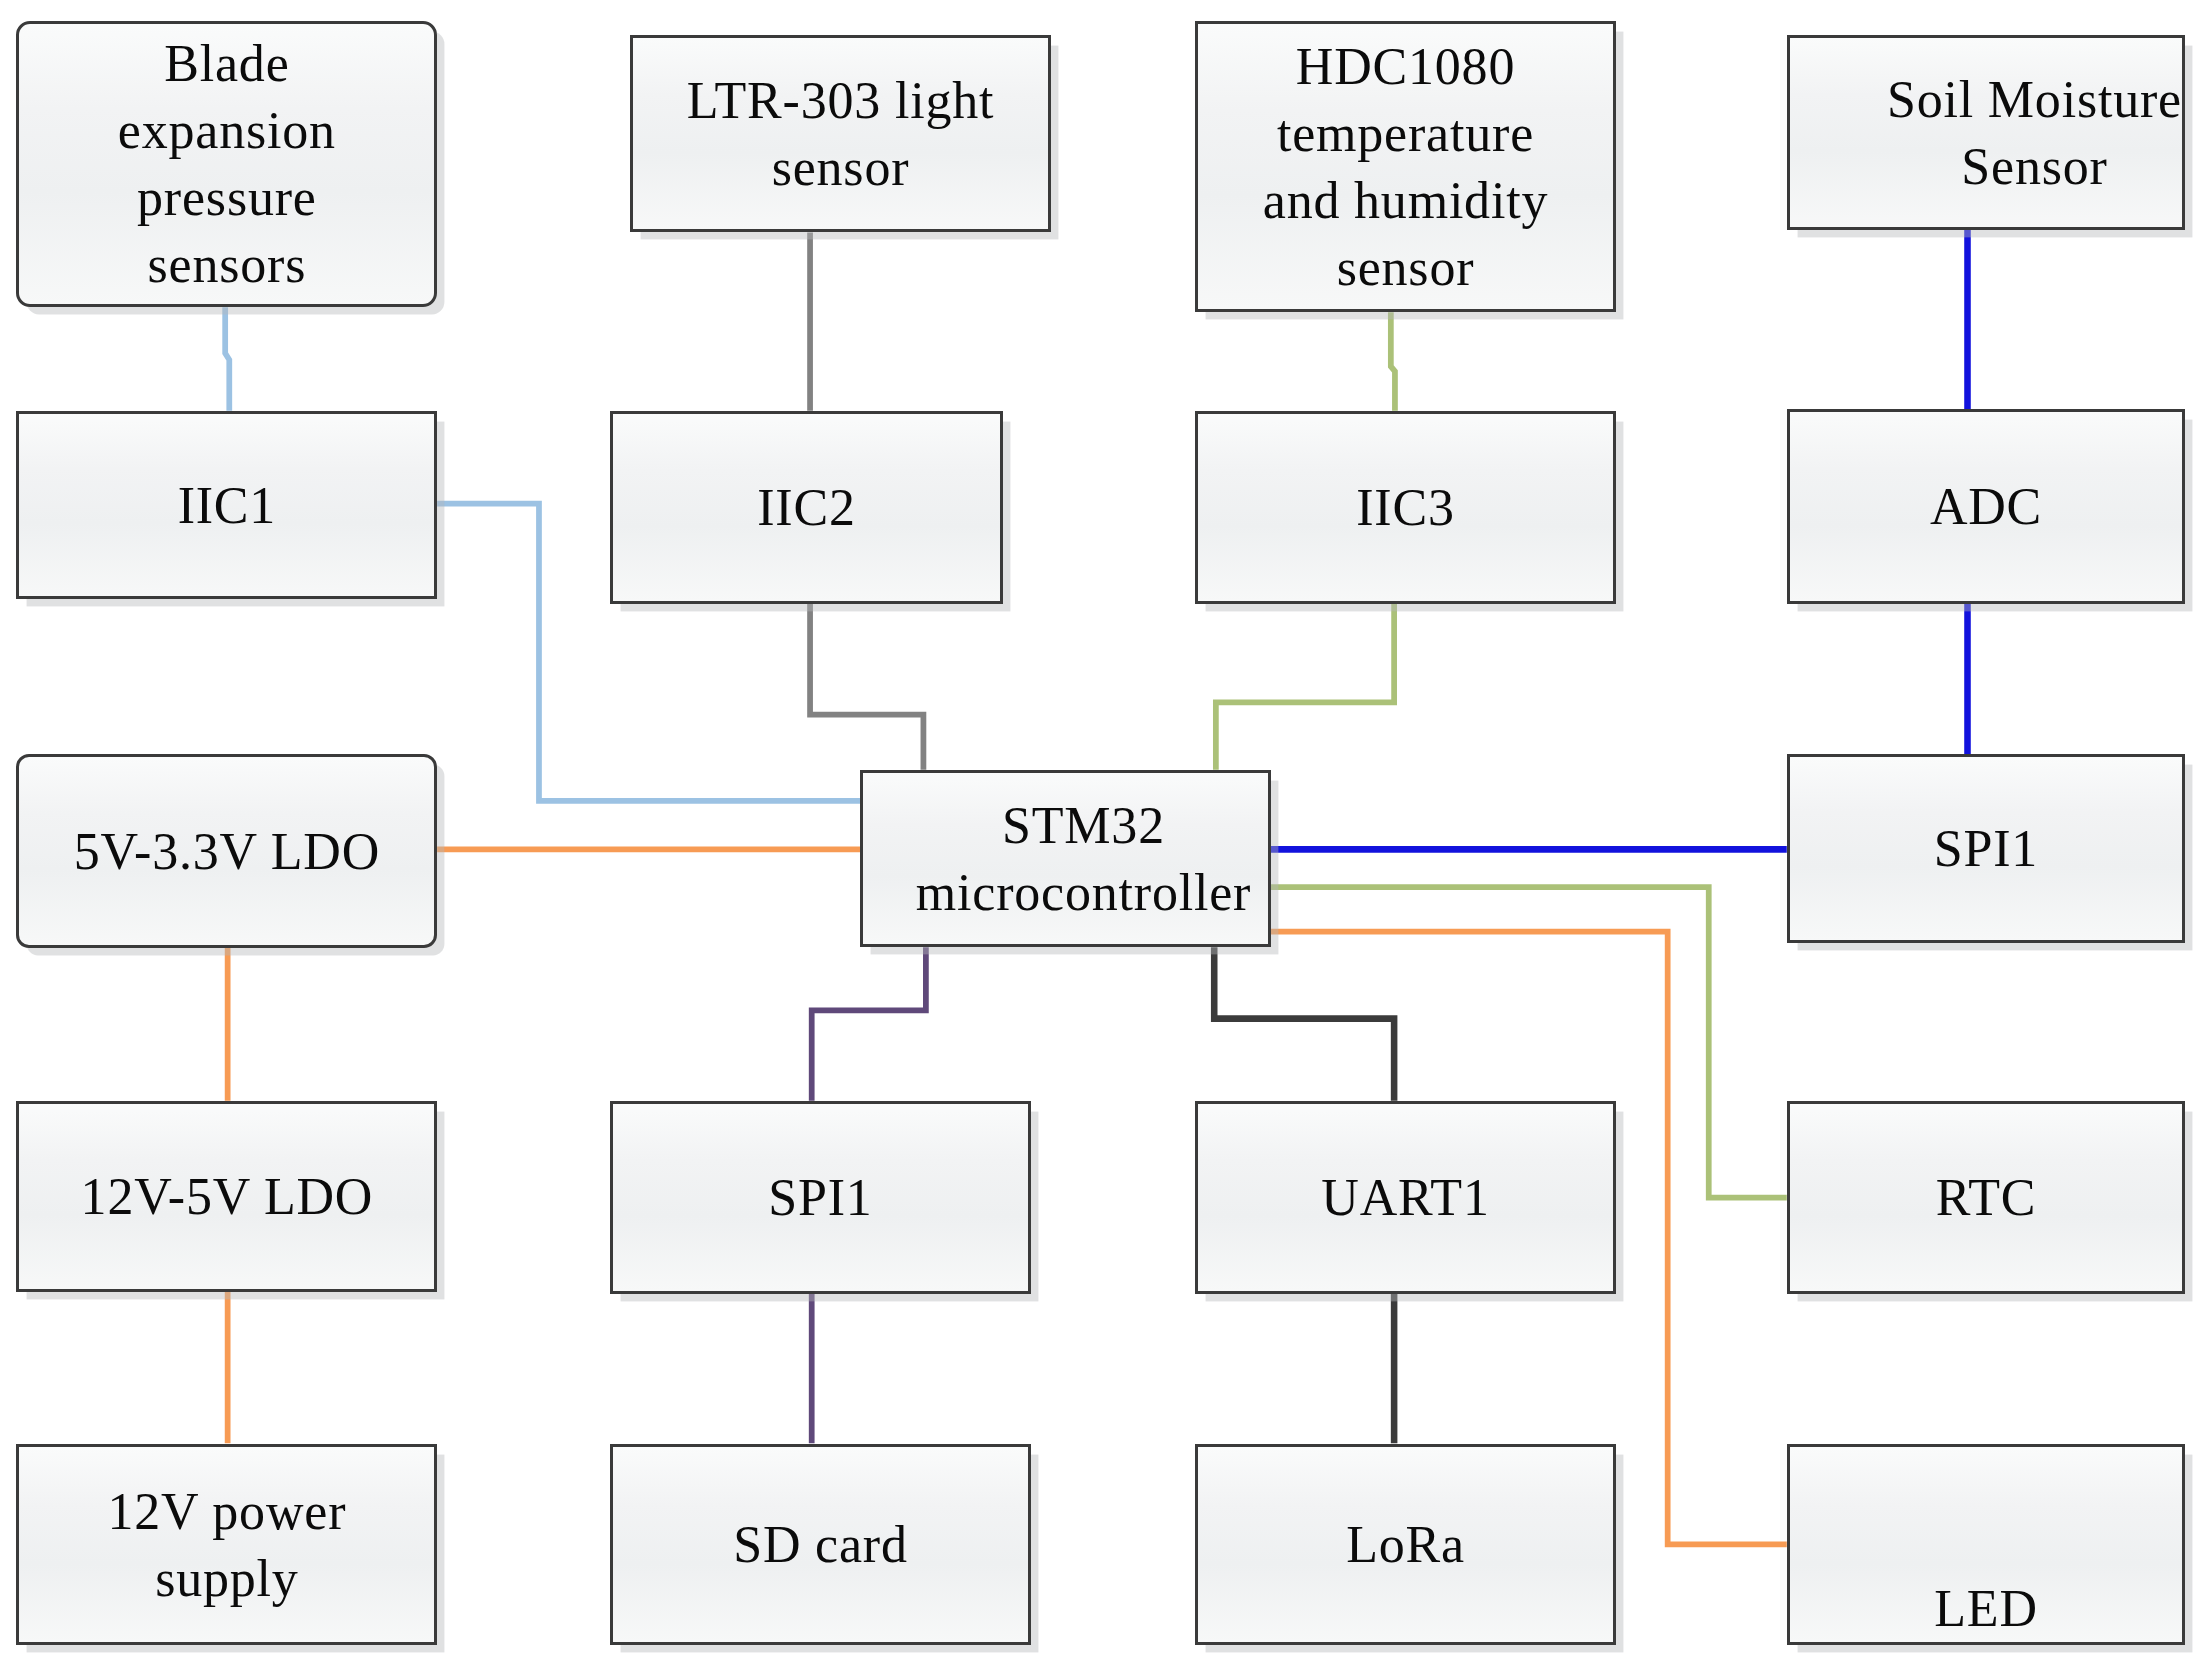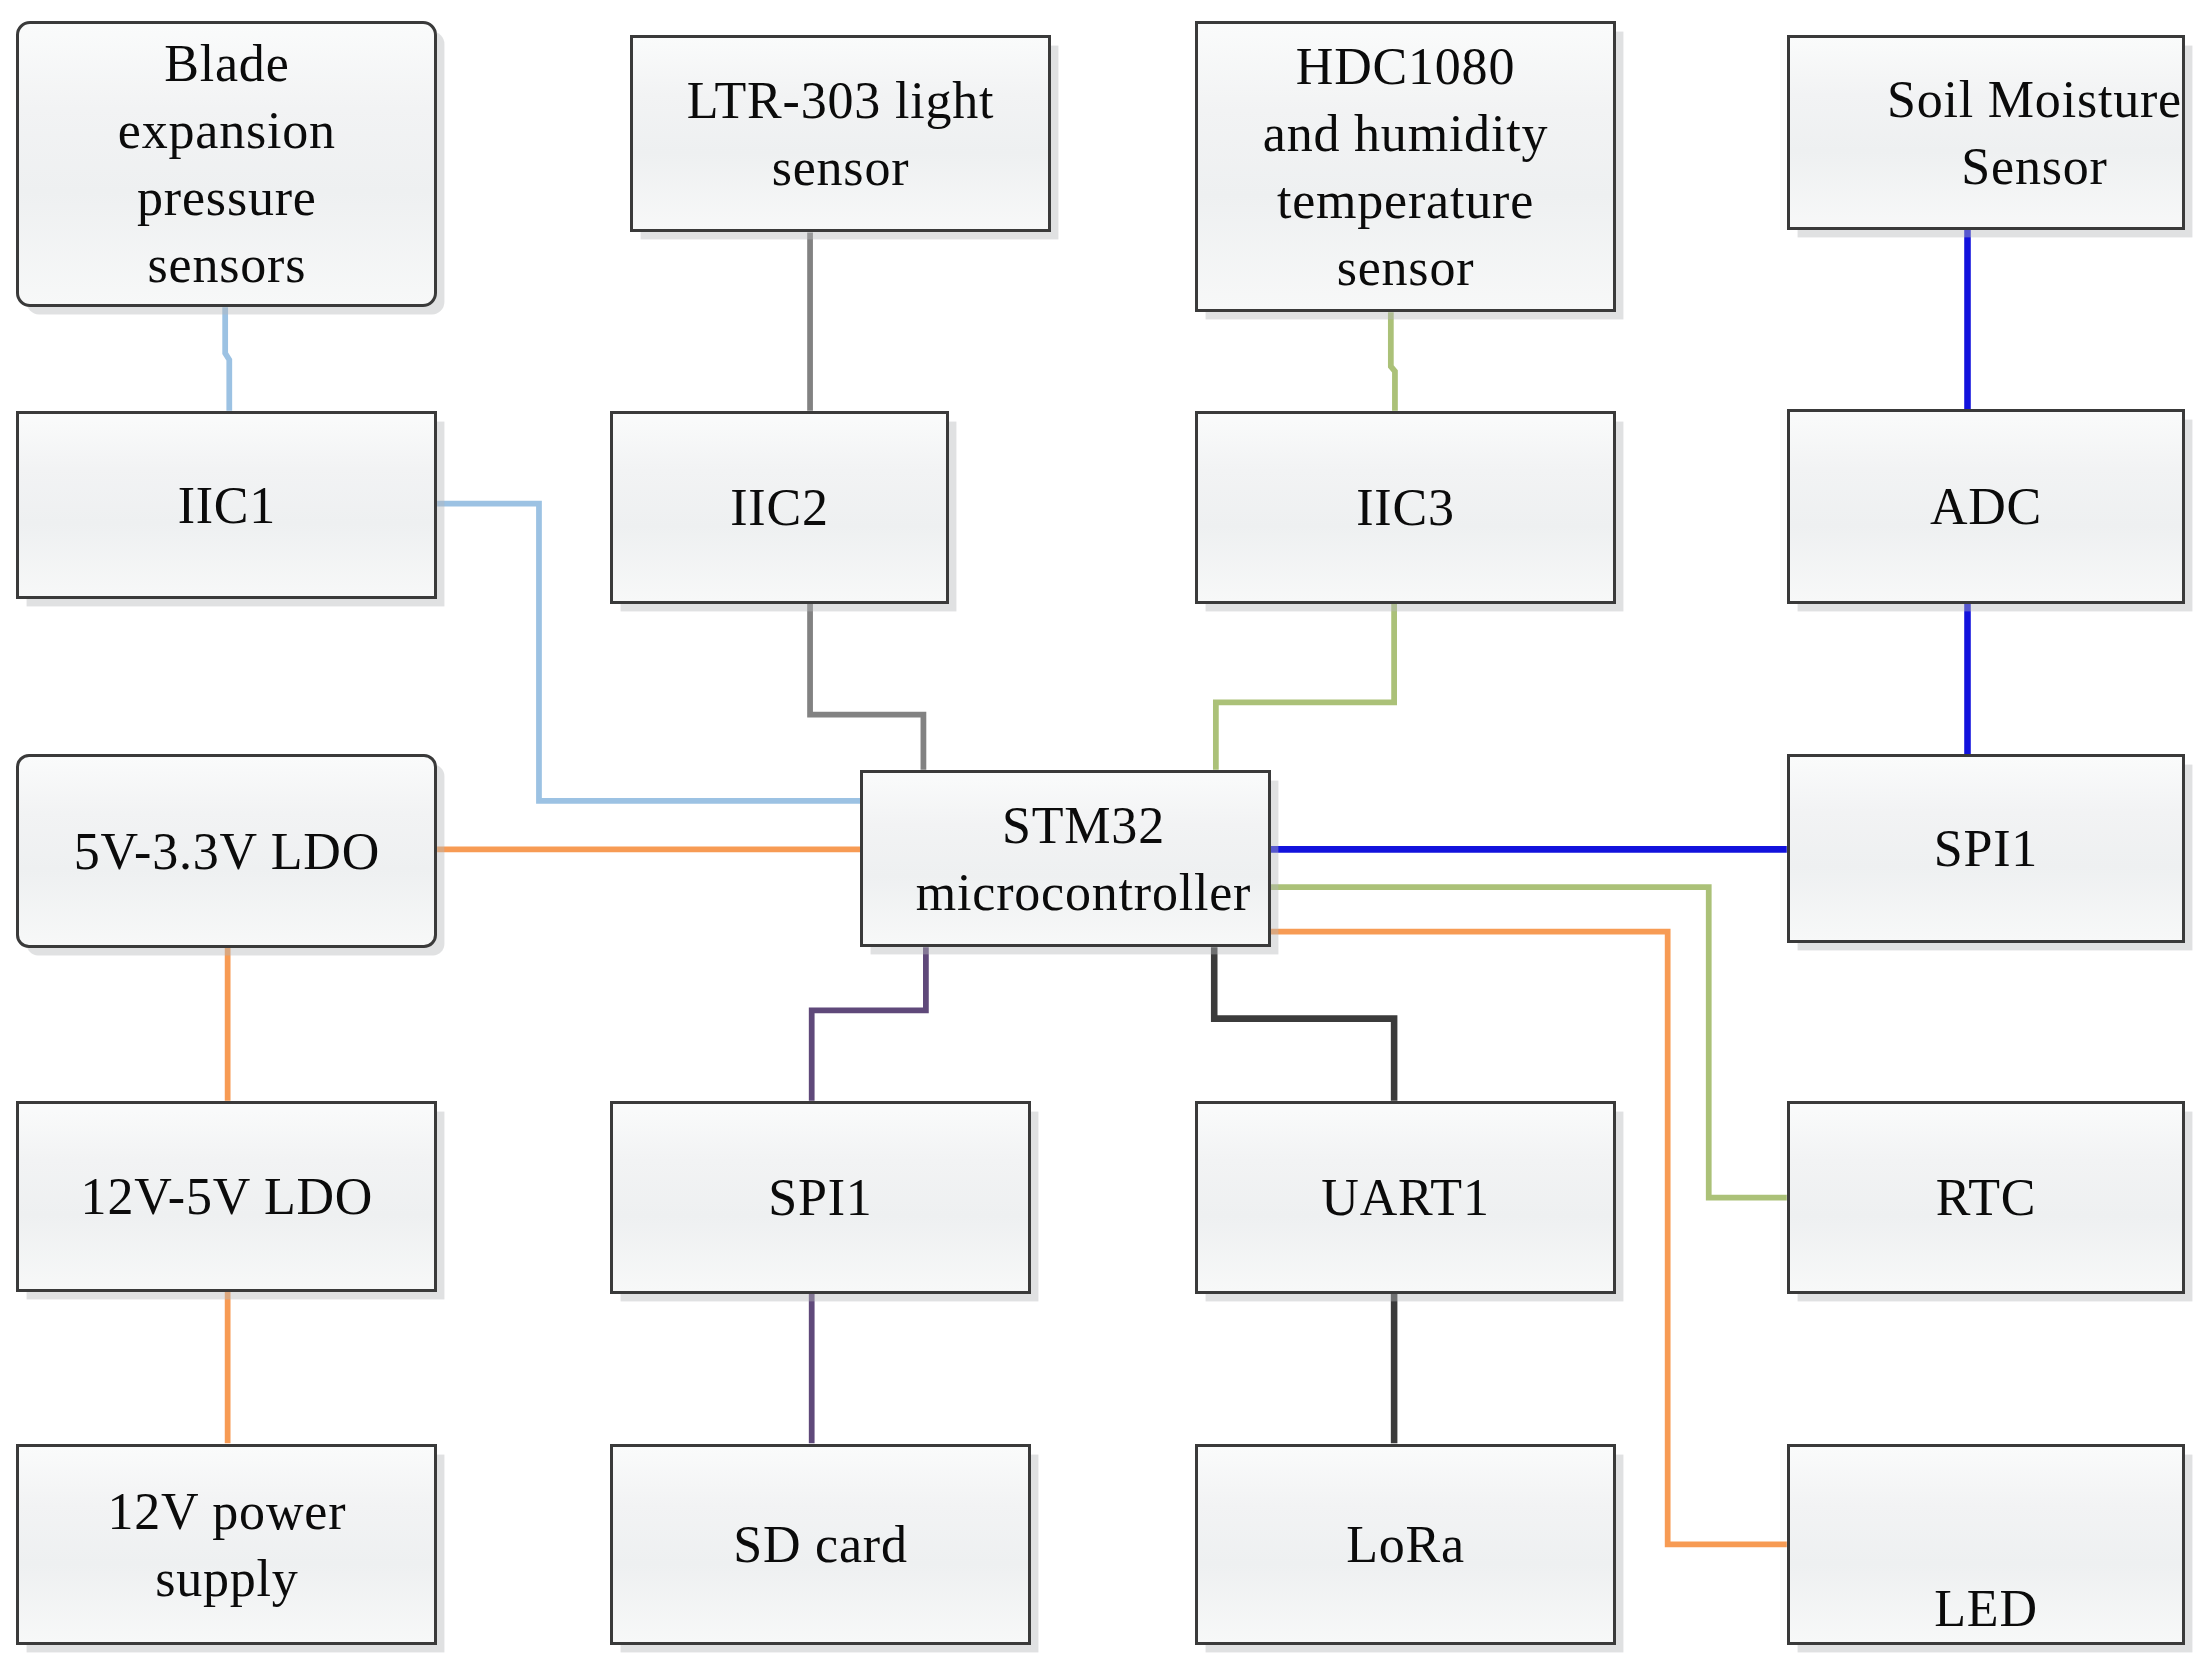--- a/index.html
+++ b/index.html
@@ -66,37 +66,37 @@
       </div>
       <div class="dbox" style="left: 610px; top: 35px; width: 421px; height: 197px; margin-left: 20px;">
         <div class="lbl">
           <div>LTR-303 light</div>
           <div>sensor</div>
         </div>
       </div>
       <div class="dbox" style="left: 1195px; top: 21.4px; width: 421px; height: 291px;">
         <div class="lbl">
           <div>HDC1080</div>
+          <div>temperature</div>
           <div>and humidity</div>
-          <div>temperature</div>
           <div>sensor</div>
         </div>
       </div>
       <div class="dbox" style="left: 1787px; top: 35px; width: 398px; height: 195px; justify-content: flex-end;">
         <div class="lbl">
           <div>Soil Moisture</div>
           <div>Sensor</div>
         </div>
       </div>
       <div class="dbox" style="left: 16.4px; top: 411px; width: 421px; height: 188px;">
         <div class="lbl">
           <div>IIC1</div>
         </div>
       </div>
-      <div class="dbox" style="left: 610px; top: 411px; width: 339px; height: 193px;">
+      <div class="dbox" style="left: 610px; top: 411px; width: 393px; height: 193px;">
         <div class="lbl">
           <div>IIC2</div>
         </div>
       </div>
       <div class="dbox" style="left: 1195px; top: 411px; width: 421px; height: 193px;">
         <div class="lbl">
           <div>IIC3</div>
         </div>
       </div>
       <div class="dbox" style="left: 1787px; top: 409px; width: 398px; height: 195px;">

